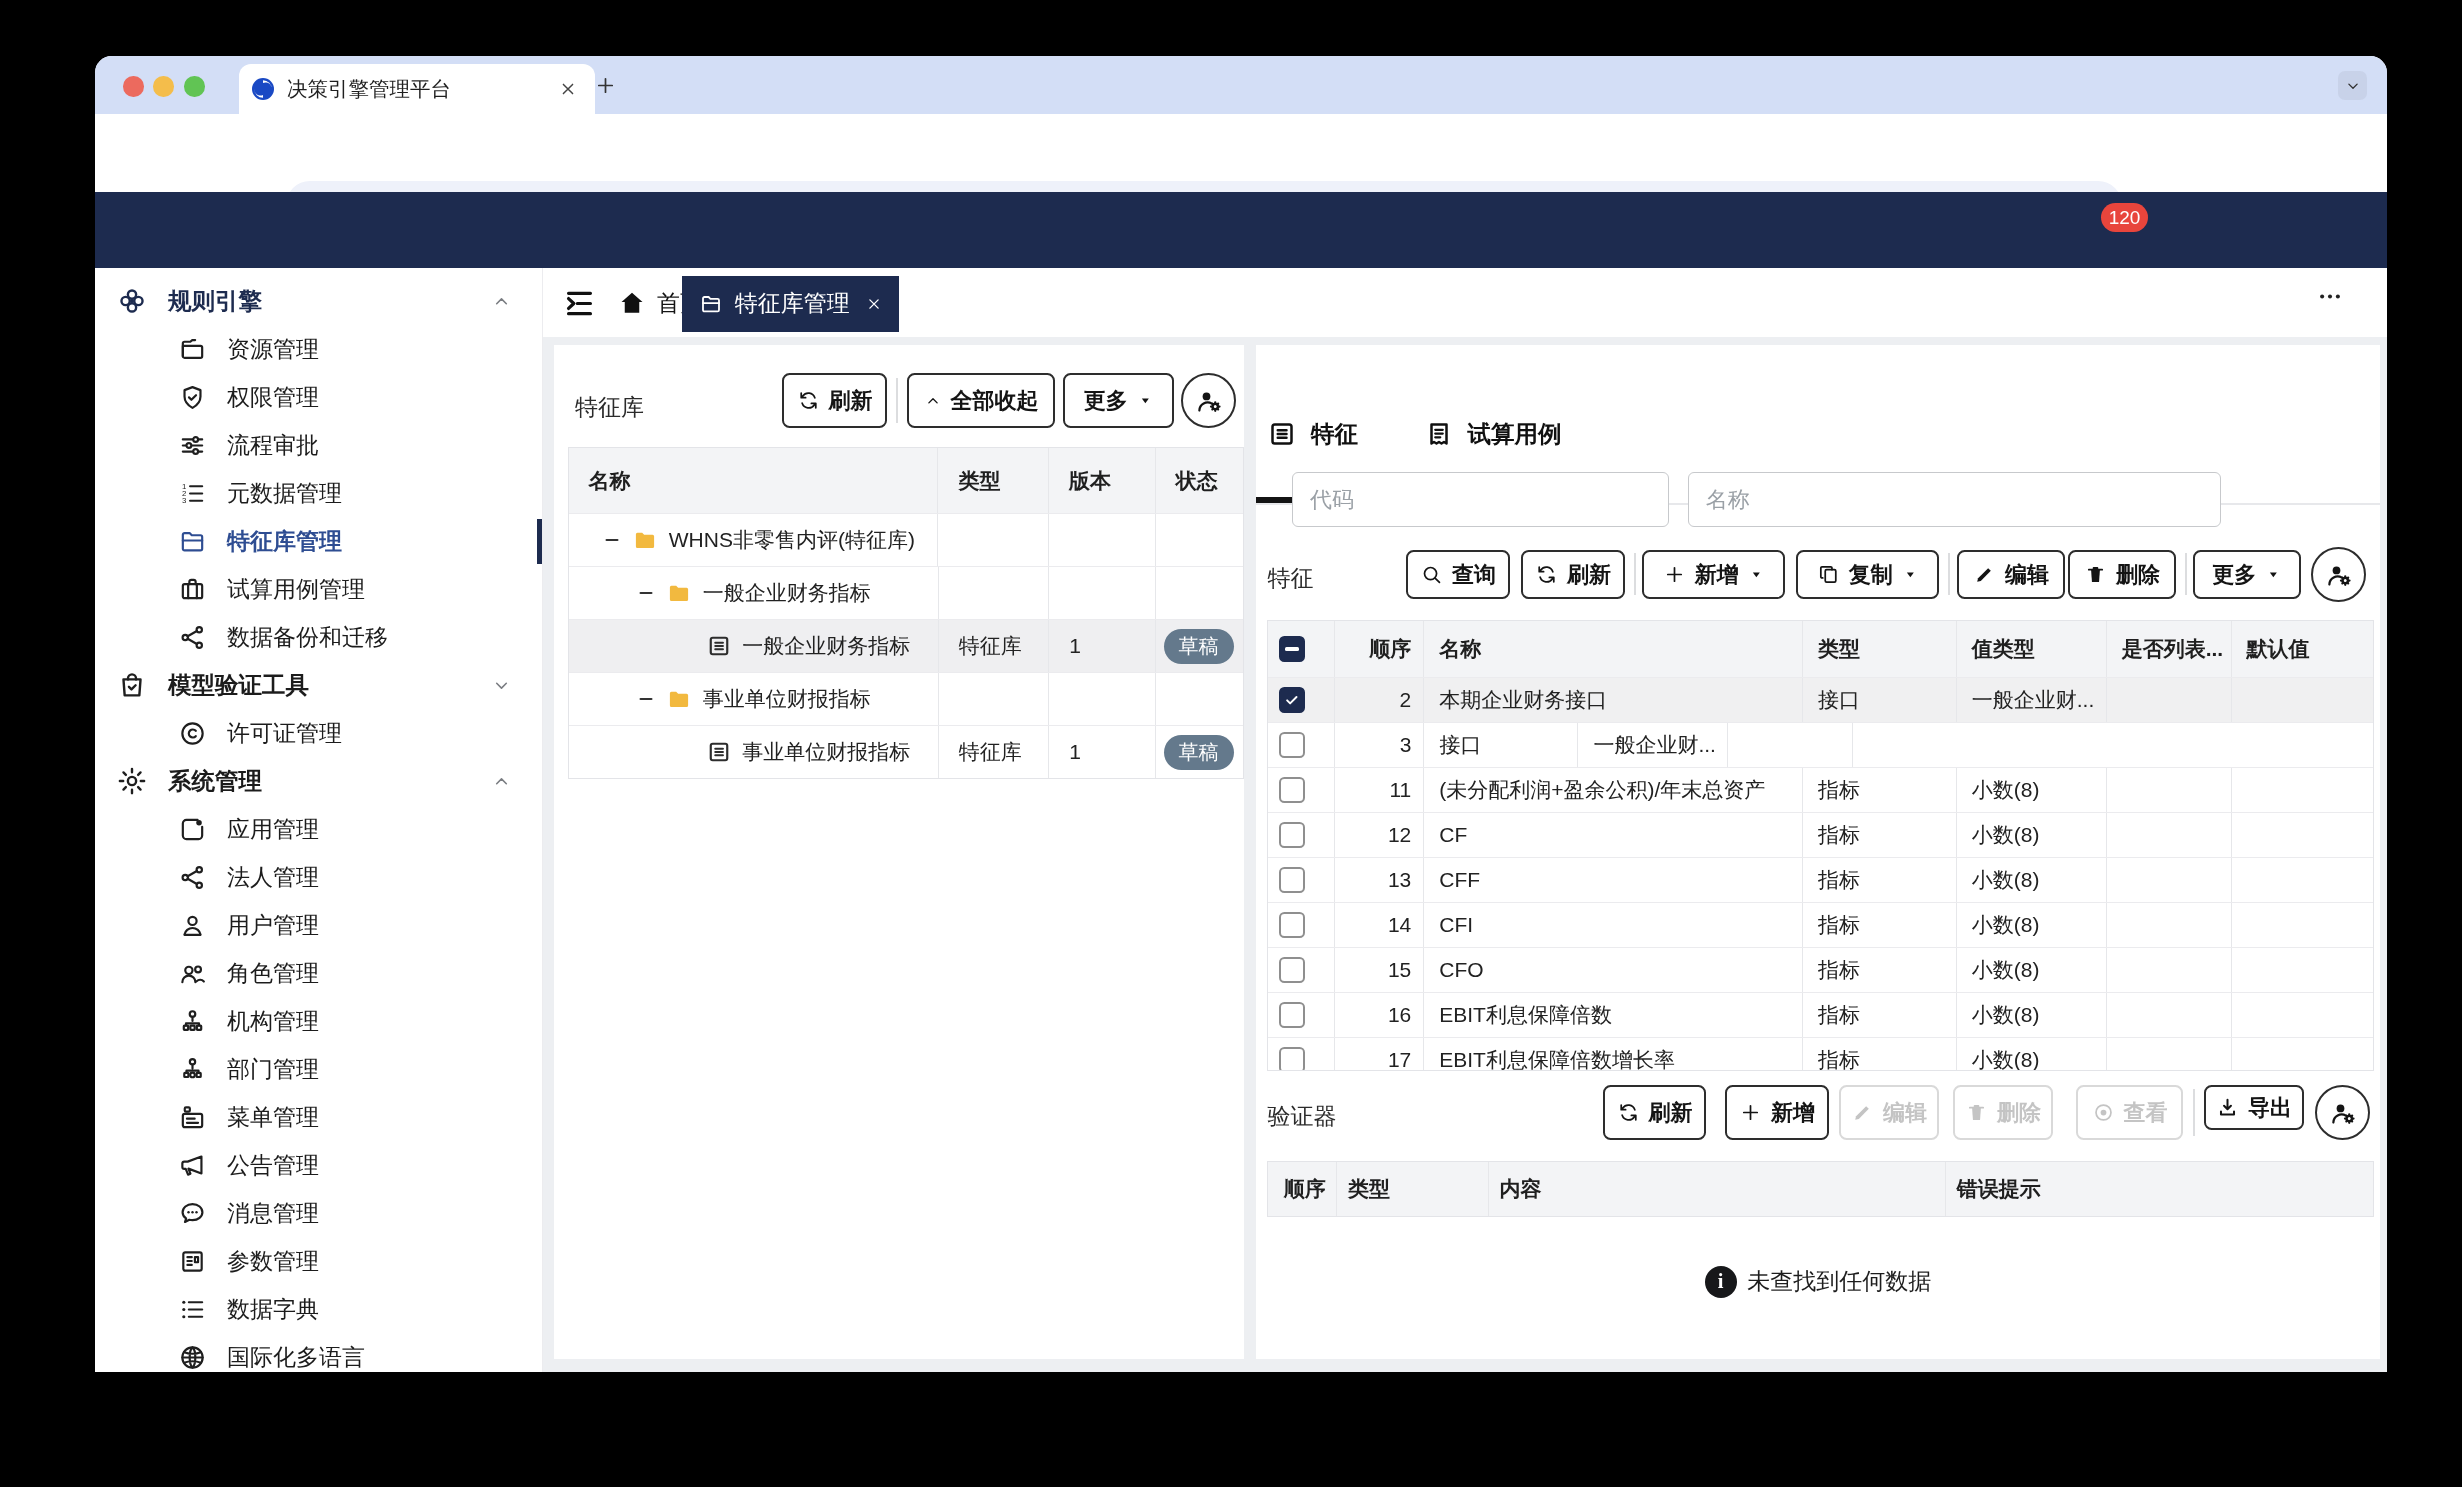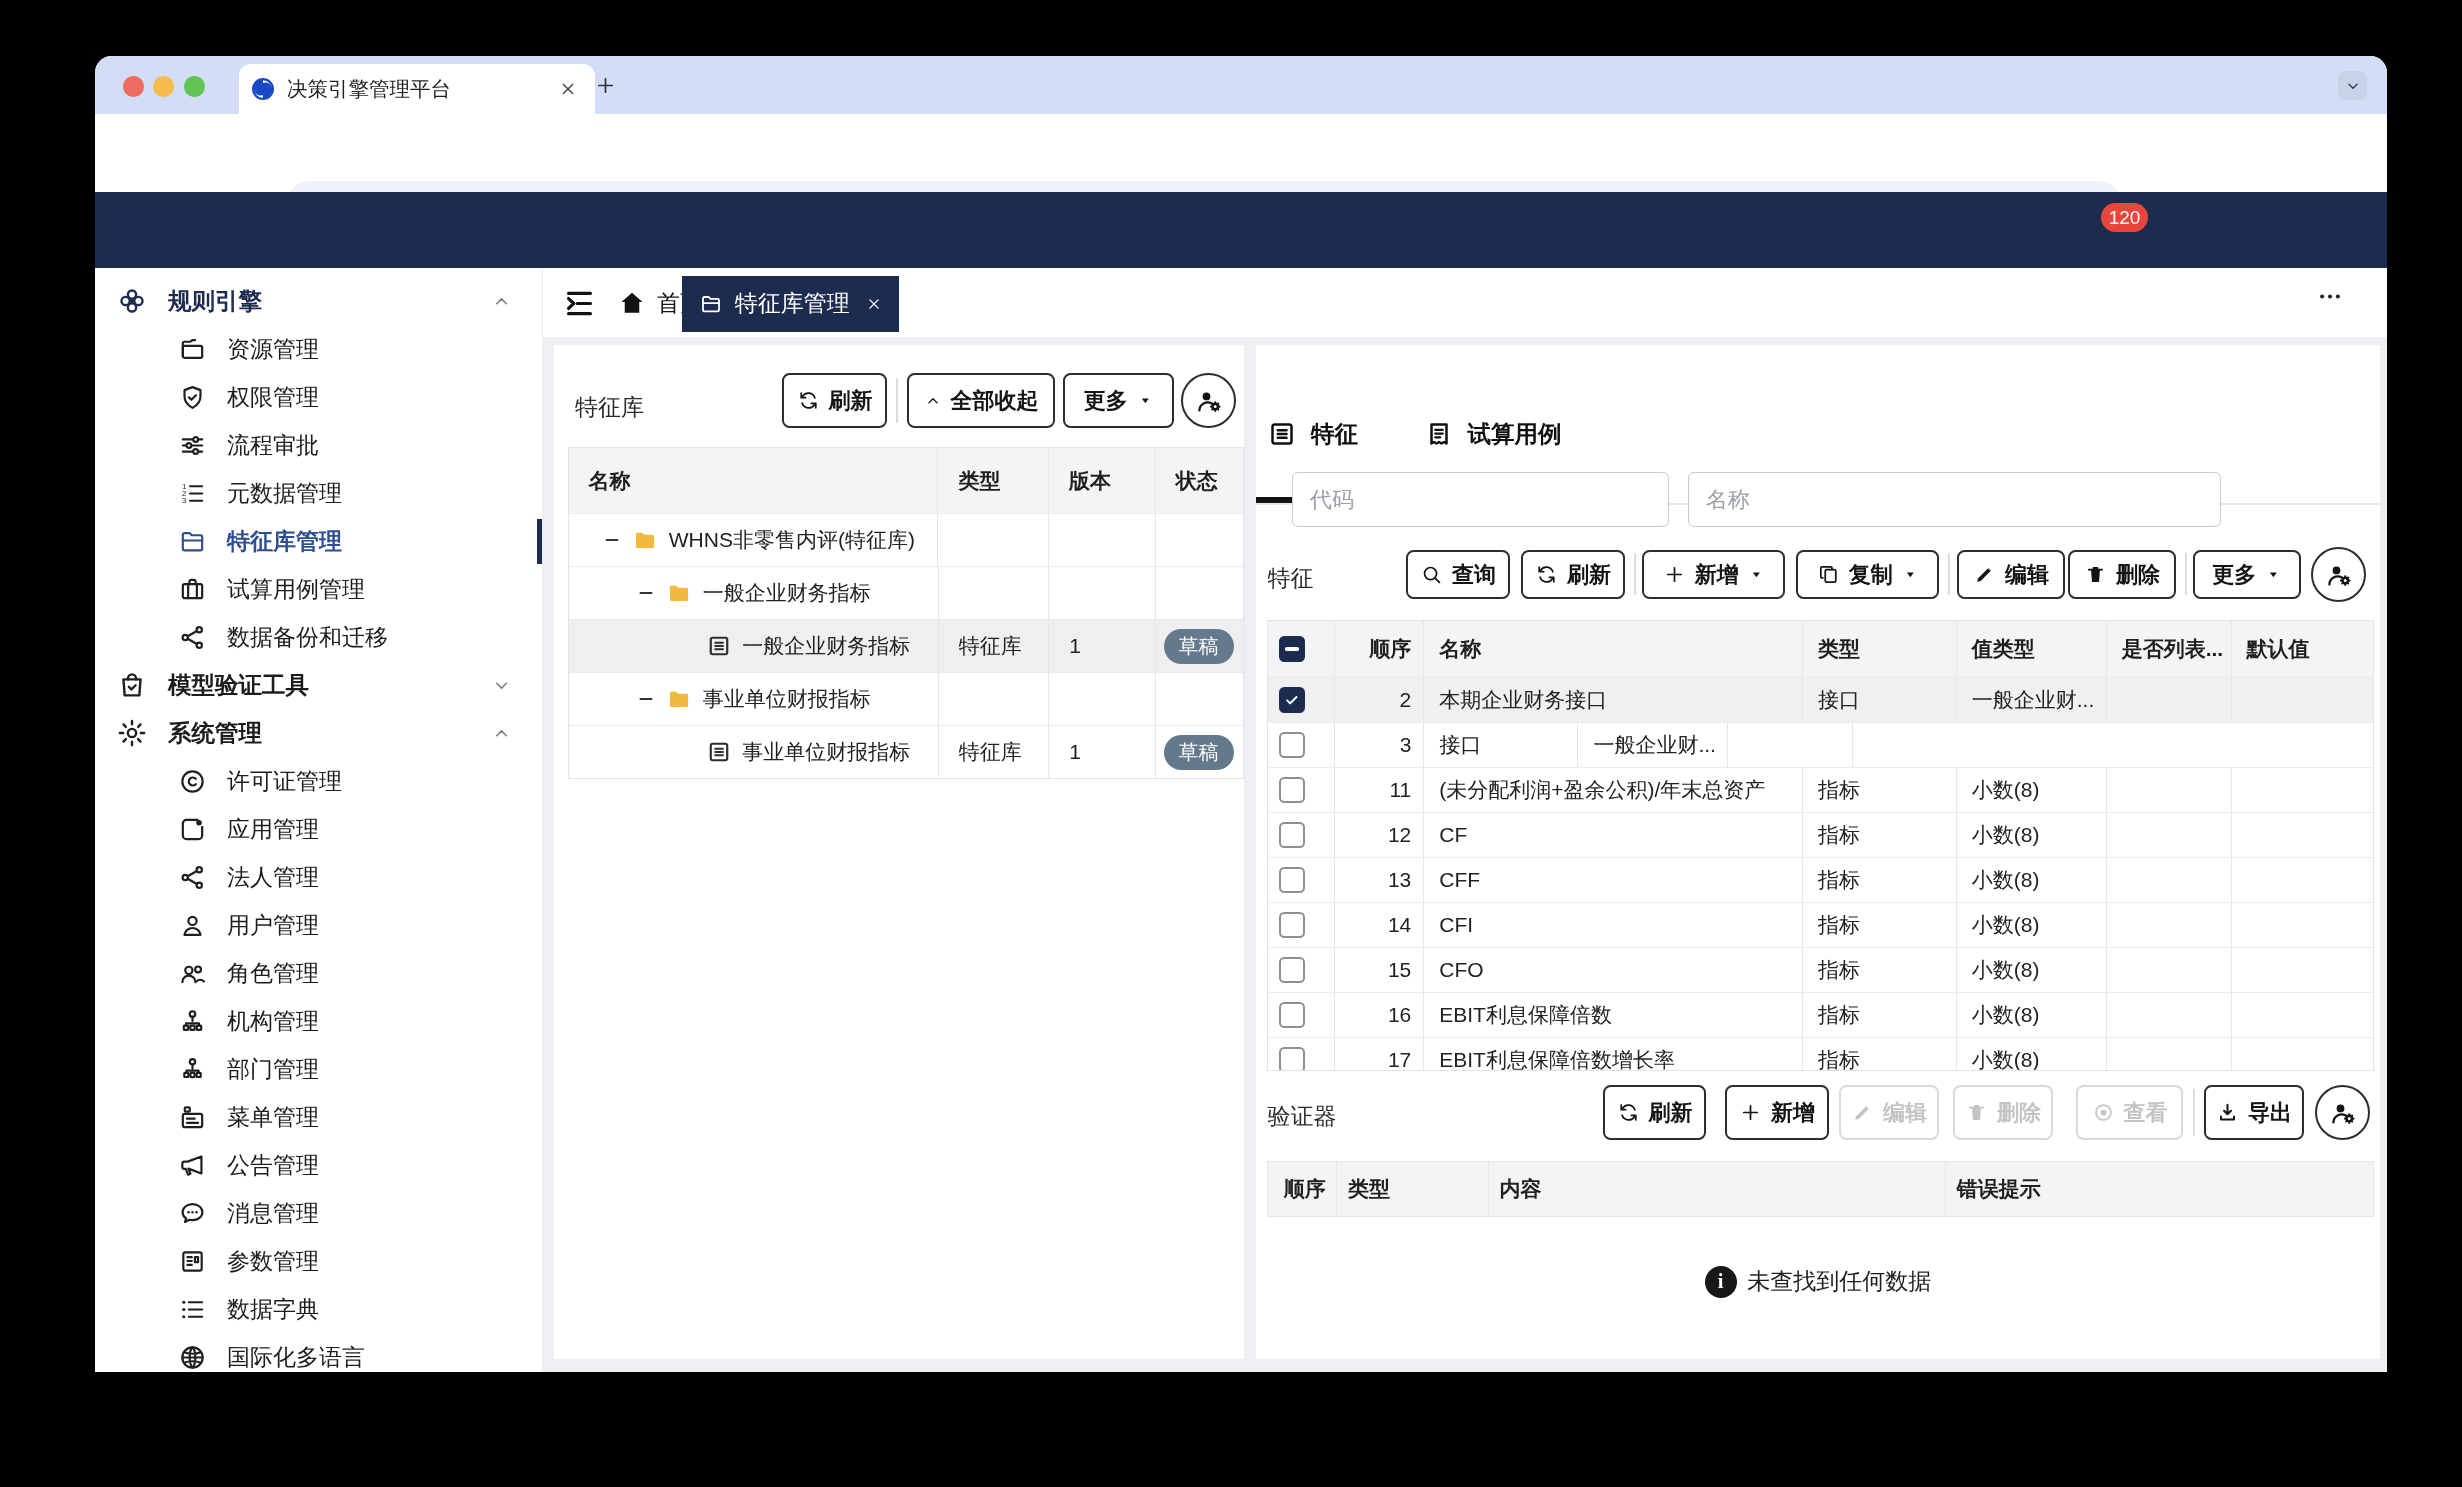--- a/index.html
+++ b/index.html
@@ -371,42 +371,42 @@
             <path d="M9 7.8V7a3 3 0 0 1 6 0v.8M9.7 13.4l1.9 1.9 3.1-3.1"></path>
           </svg>
         </span>
         <span class="sl">模型验证工具</span>
         <span class="sc ico">
           <svg viewBox="0 0 24 24" fill="none" stroke="currentColor" stroke-width="1.8" stroke-linecap="round" stroke-linejoin="round">
             <path d="M6.5 9.5L12 15l5.5-5.5"></path>
           </svg>
         </span>
       </div>
+      <div class="side-row">
+        <span class="si ico">
+          <svg viewBox="0 0 24 24" fill="none" stroke="currentColor" stroke-width="1.8" stroke-linecap="round" stroke-linejoin="round">
+            <circle cx="12" cy="12" r="8.4"></circle>
+            <path d="M14.7 9.8a3.3 3.3 0 1 0 0 4.4"></path>
+          </svg>
+        </span>
+        <span class="sl">许可证管理</span>
+      </div>
       <div class="side-row group">
         <span class="si ico">
           <svg viewBox="0 0 24 24" fill="none" stroke="currentColor" stroke-width="1.8" stroke-linecap="round" stroke-linejoin="round">
             <circle cx="12" cy="12" r="3.1"></circle>
             <path d="M12 2.9v2.5M12 18.6v2.5M2.9 12h2.5M18.6 12h2.5M5.6 5.6l1.8 1.8M16.6 16.6l1.8 1.8M18.4 5.6l-1.8 1.8M7.4 16.6l-1.8 1.8"></path>
           </svg>
         </span>
         <span class="sl">系统管理</span>
         <span class="sc ico">
           <svg viewBox="0 0 24 24" fill="none" stroke="currentColor" stroke-width="1.8" stroke-linecap="round" stroke-linejoin="round">
             <path d="M6.5 14.5L12 9l5.5 5.5"></path>
           </svg>
         </span>
-      </div>
-      <div class="side-row">
-        <span class="si ico">
-          <svg viewBox="0 0 24 24" fill="none" stroke="currentColor" stroke-width="1.8" stroke-linecap="round" stroke-linejoin="round">
-            <circle cx="12" cy="12" r="8.4"></circle>
-            <path d="M14.7 9.8a3.3 3.3 0 1 0 0 4.4"></path>
-          </svg>
-        </span>
-        <span class="sl">许可证管理</span>
       </div>
       <div class="side-row">
         <span class="si ico">
           <svg viewBox="0 0 24 24" fill="none" stroke="currentColor" stroke-width="1.8" stroke-linecap="round" stroke-linejoin="round">
             <path d="M16.2 4H7a3 3 0 0 0-3 3v10a3 3 0 0 0 3 3h10a3 3 0 0 0 3-3V9.8"></path>
             <circle cx="17.4" cy="6.4" r="2.3" fill="currentColor" stroke="none"></circle>
           </svg>
         </span>
         <span class="sl">应用管理</span>
       </div>
@@ -963,21 +963,21 @@
     <div class="btn abs dis" style="left:820px;top:740px;width:107px;height:55px">
         <span class="ico">
           <svg viewBox="0 0 24 24" fill="none" stroke="currentColor" stroke-width="1.8" stroke-linecap="round" stroke-linejoin="round">
             <circle cx="12" cy="12" r="7.8"></circle>
             <circle cx="12" cy="12" r="3" fill="currentColor" stroke="none"></circle>
           </svg>
         </span>
         <span>查看</span>
       </div>
     <div class="vdiv" style="left:937px;top:744px;height:47px"></div>
-    <div class="btn abs" style="left:948px;top:740px;width:100px;height:55px">
+    <div class="btn abs" style="left:948px;top:740px;width:100px;height:45px">
         <span class="ico">
           <svg viewBox="0 0 24 24" fill="none" stroke="currentColor" stroke-width="1.8" stroke-linecap="round" stroke-linejoin="round">
             <path d="M12 3.8v9.4M8.4 10.2l3.6 3.6 3.6-3.6M5.2 19.4h13.6M5.2 16.2v3.2M18.8 16.2v3.2" stroke-width="2.1"></path>
           </svg>
         </span>
         <span>导出</span>
       </div>
     <div class="cbtn abs" style="left:1059px;top:740px;width:55px;height:55px">
         <span class="ico">
           <svg viewBox="0 0 24 24" fill="none" stroke="currentColor" stroke-width="1.8" stroke-linecap="round" stroke-linejoin="round">

